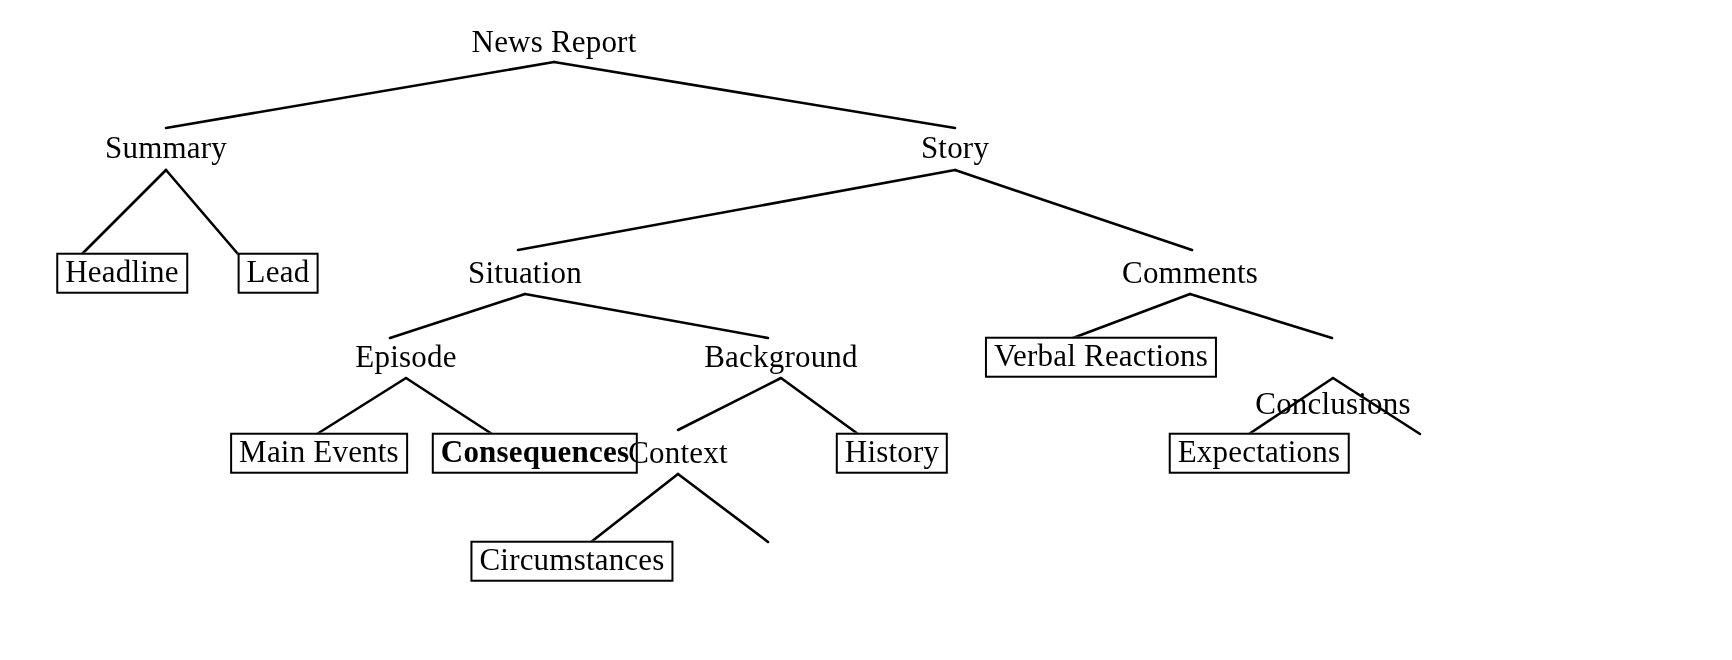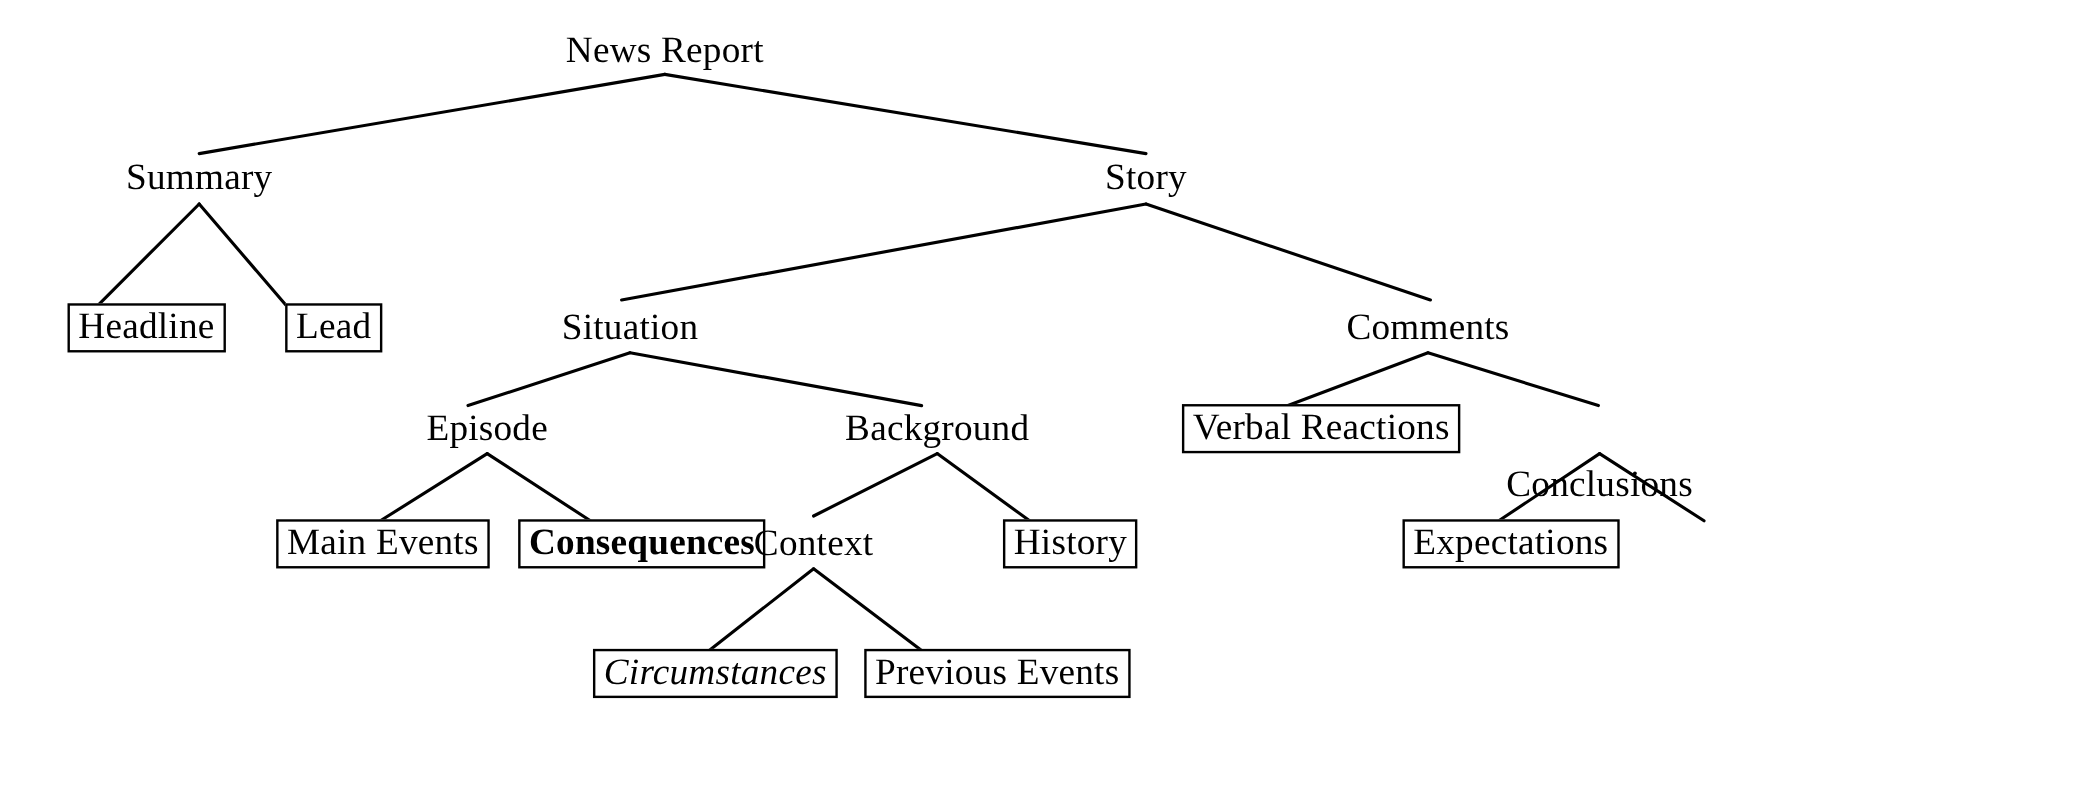--- a/index.html
+++ b/index.html
@@ -71,15 +71,14 @@
     <div class="node" style="left: 1190px; top: 273px;">Comments</div>
     <div class="node" style="left: 406px; top: 357px;">Episode</div>
     <div class="node" style="left: 781px; top: 357px;">Background</div>
     <div class="node boxed" style="left: 1061px; top: 357px;">Verbal Reactions</div>
     <div class="node" style="left: 1333px; top: 357px; margin-top: 47px;">Conclusions</div>
     <div class="node boxed" style="left: 279px; top: 453px;">Main Events</div>
     <div class="node boxed" style="left: 495px; top: 453px; font-weight: bold;">Consequences</div>
     <div class="node" style="left: 678px; top: 453px;">Context</div>
     <div class="node boxed" style="left: 852px; top: 453px;">History</div>
     <div class="node boxed" style="left: 1219px; top: 453px;">Expectations</div>
-    <div class="node boxed" style="left: 556px; top: 561px; font-style: italic;">Circumstances</div>
-    <div class="node boxed" style="left: 791px; top: 561px;">Previous Events</div>
+    <div class="node boxed" style="left: 532px; top: 561px;">Circumstances</div>
   </div>
 
 </body></html>

